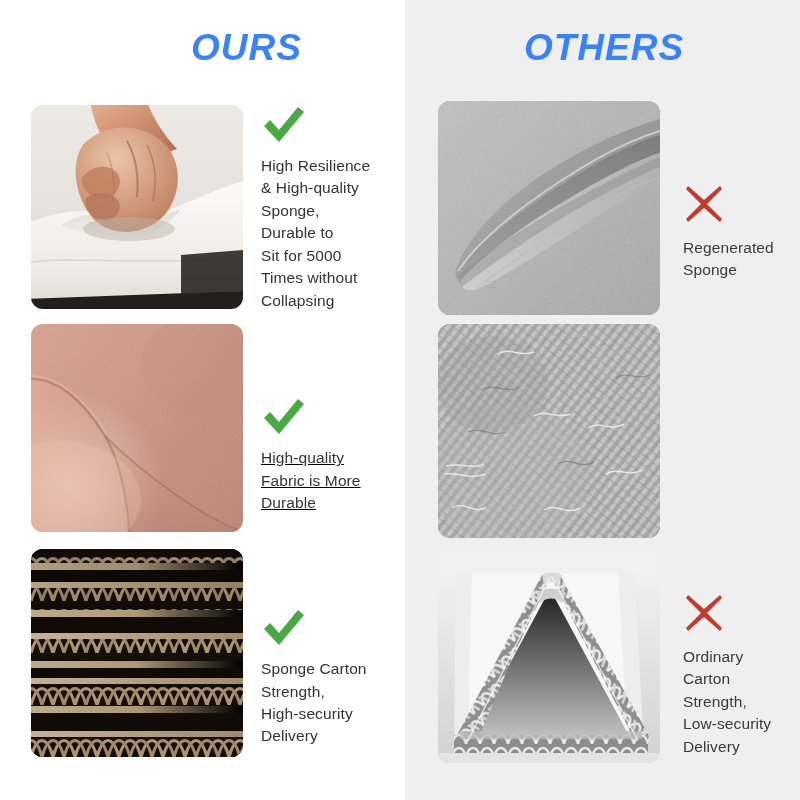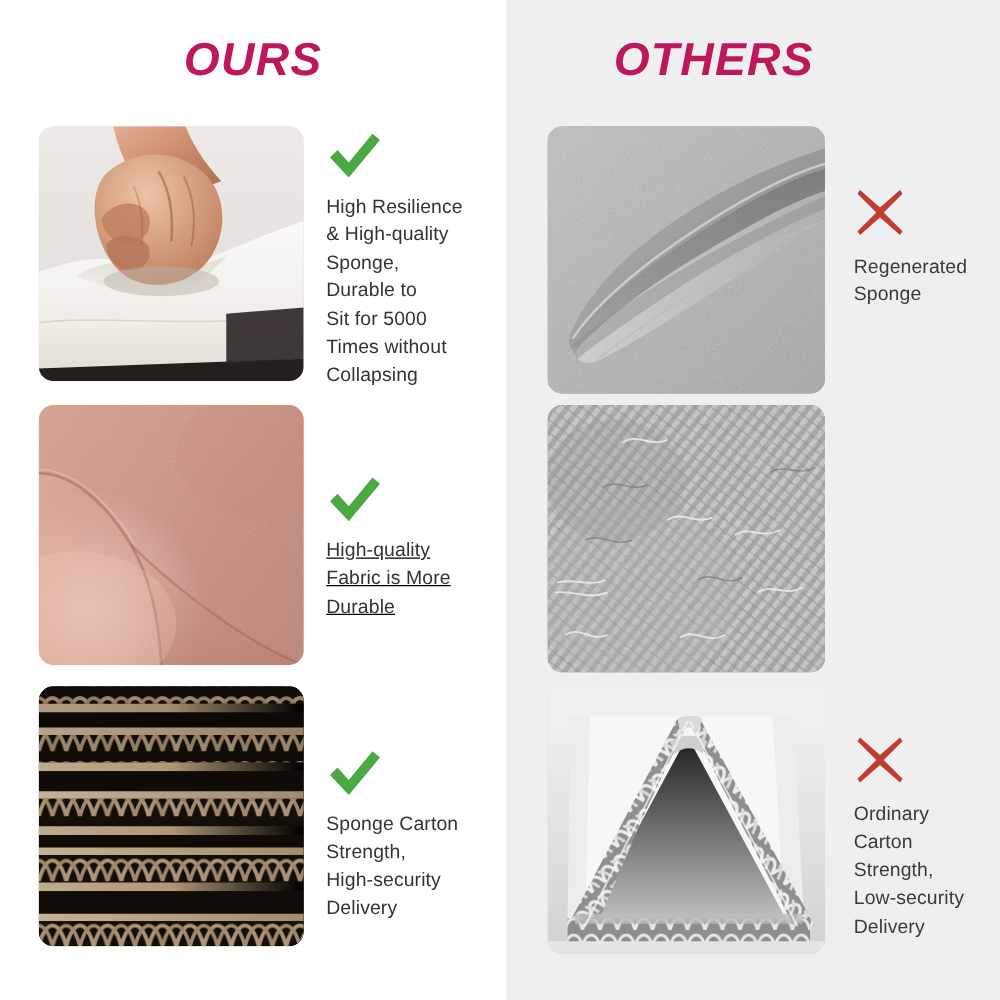--- a/index.html
+++ b/index.html
@@ -16,36 +16,37 @@
   .panel-left{left:0;width:405px;background:#ffffff;}
   .panel-right{left:405px;width:395px;background:#efefef;}
 
   
   .col-title{
     position:absolute;
     font-size:37px;
     font-weight:bold;
     font-style:italic;
     letter-spacing:1px;
-    color:#be185d;
+    color:#3b82f6;
     top:27px;
+    margin-left:44px;
   }
   .col-title.ours{left:0;width:405px;text-align:center;}
-  .col-title.others{left:405px;width:332px;text-align:center;}
+  .col-title.others{left:394px;width:332px;text-align:center;}
 
   
   .row{position:absolute;}
   .row-left{left:31px;width:360px;}
   .row-right{left:438px;width:350px;}
 
   .r1{top:101px;}
   .r2{top:324px;text-decoration:underline;}
   .r3{top:549px;}
 
-  .row-inner{display:flex;align-items:flex-start;}
+  .row-inner{display:flex;align-items:center;}
 
   
   .photo{
     position:relative;
     border-radius:12px;
     overflow:hidden;
     flex:0 0 auto;
     background:#ddd;
   }
   .photo.left-ph{width:212px;height:204px;}

